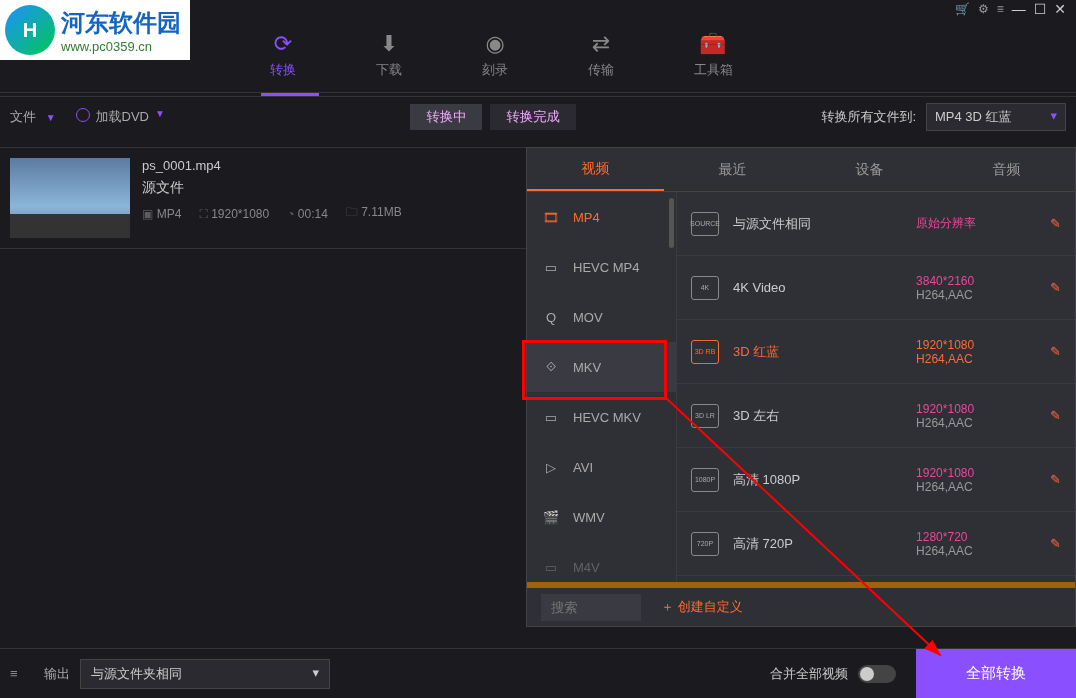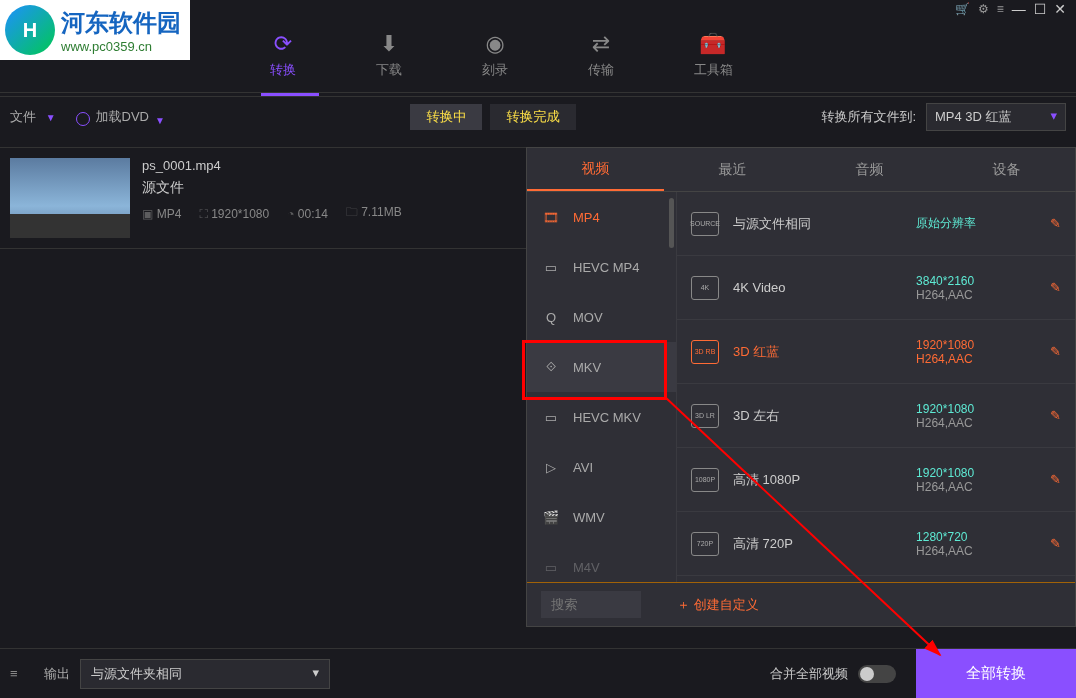--- a/index.html
+++ b/index.html
@@ -16,24 +16,24 @@
 .nav-item{display:flex;flex-direction:column;align-items:center;gap:4px;color:#888;cursor:pointer;padding:6px 10px}
 .nav-item.active{color:#8a4fff}
 .nav-item.active .nav-label{color:#8a4fff}
 .nav-icon{font-size:22px}
 .nav-label{font-size:13px}
 .nav-underline{height:3px;background:#8a4fff;width:58px;margin-left:261px}
 .sep{height:1px;background:#333}
 .toolbar{height:40px;display:flex;align-items:center;padding:0 10px;background:#1a1a1f}
 .tb-file{color:#aaa;margin-right:20px}
 .arrow-down{color:#8a4fff;font-size:10px;margin-left:6px}
-.tb-dvd{color:#aaa;display:flex;align-items:flex-end}
+.tb-dvd{color:#aaa;display:flex;align-items:flex-start}
 .dvd-circle{width:14px;height:14px;border:1.5px solid #8a4fff;border-radius:50%;margin-right:6px;display:inline-block}
 .tb-center{flex:1;display:flex;justify-content:center;gap:8px}
-.tab-btn{padding:4px 16px;background:#2a2a30;color:#fde047;border:none;cursor:pointer}
+.tab-btn{padding:4px 16px;background:#2a2a30;color:#f0abfc;border:none;cursor:pointer}
 .tab-btn.active{background:#3a3a42}
 .tb-right{display:flex;align-items:center;gap:10px}
 .tb-convlabel{color:#ccc}
 .tb-select{background:#2a2a30;border:1px solid #444;padding:4px 8px;color:#ccc;min-width:140px;display:flex;justify-content:space-between;cursor:pointer}
 .content{position:relative;height:495px}
 .file-row{display:flex;padding:10px;border-top:1px solid #333;border-bottom:1px solid #333;margin-top:10px}
 .thumb{width:120px;height:80px;background:linear-gradient(to bottom,#5b7ba0 0%,#8bb5d9 60%,#5b7ba0 100%);margin-right:12px;position:relative}
 .thumb::after{content:"";position:absolute;bottom:0;left:0;right:0;height:24px;background:#333;display:flex}
 .thumb-tools{position:absolute;bottom:-30px;left:10px;display:flex;gap:20px;color:#888}
 .file-info{flex:1}
@@ -53,24 +53,24 @@
 .fmt-item.active{color:#ff6b35}
 .fmt-item .ficon{width:20px;display:inline-flex;justify-content:center}
 .fmt-right{flex:1;overflow-y:hidden}
 .preset{height:64px;display:flex;align-items:center;padding:0 14px;border-bottom:1px solid #3a3a40;gap:14px}
 .preset.active .p-name,.preset.active .p-sub1,.preset.active .p-sub2{color:#ff6b35}
 .p-icon{width:28px;height:24px;border:1.5px solid #888;border-radius:3px;display:flex;align-items:center;justify-content:center;font-size:7px;flex-shrink:0}
 .preset.active .p-icon{border-color:#ff6b35;color:#ff6b35}
 .p-col1{flex:1}
 .p-name{color:#ccc;font-size:13px}
 .p-col2{width:120px}
-.p-sub1{color:#5eead4;font-size:12px}
+.p-sub1{color:#ec4899;font-size:12px}
 .p-sub2{color:#999;font-size:12px}
 .p-edit{color:#ff6b35;cursor:pointer}
-.fmt-footer{height:44px;display:flex;align-items:center;padding:0 14px;gap:36px;border-top:1px solid #a16207}
+.fmt-footer{height:44px;display:flex;align-items:center;padding:0 14px;gap:20px;border-top:6px solid #a16207}
 .search-box{background:#3a3a42;border:none;padding:6px 10px;color:#999;width:100px}
 .create-custom{color:#ff6b35;cursor:pointer}
 
 .red-box{position:absolute;border:3px solid #ff0000;pointer-events:none;z-index:50}
 
 .bottom{position:absolute;bottom:0;left:0;right:0;height:50px;background:#1a1a1f;border-top:1px solid #333;display:flex;align-items:center;padding:0 0 0 10px}
 .out-menu{width:24px;color:#888}
 .out-label{color:#aaa;margin:8px 10px}
 .out-select{background:#2a2a30;border:1px solid #444;padding:5px 10px;color:#ccc;min-width:250px;display:flex;justify-content:space-between}
 .bottom-spacer{flex:1}
@@ -170,22 +170,22 @@
         <span><span class="meta-icon">🗀</span> <span>7.11MB</span></span>
       </div>
     </div>
     <div class="arrow-right">→</div>
   </div>
 
   <div class="fmt-panel">
     <div class="fmt-tabs">
       <div class="fmt-tab active">视频</div>
       <div class="fmt-tab">最近</div>
+      <div class="fmt-tab">设备</div>
       <div class="fmt-tab">音频</div>
-      <div class="fmt-tab">设备</div>
     </div>
     <div class="fmt-body">
       <div class="fmt-left">
         <div class="fmt-item active">
             <span class="ficon">🎞</span>
             <span>MP4</span>
           </div>
         <div class="fmt-item">
             <span class="ficon">▭</span>
             <span>HEVC MP4</span>

